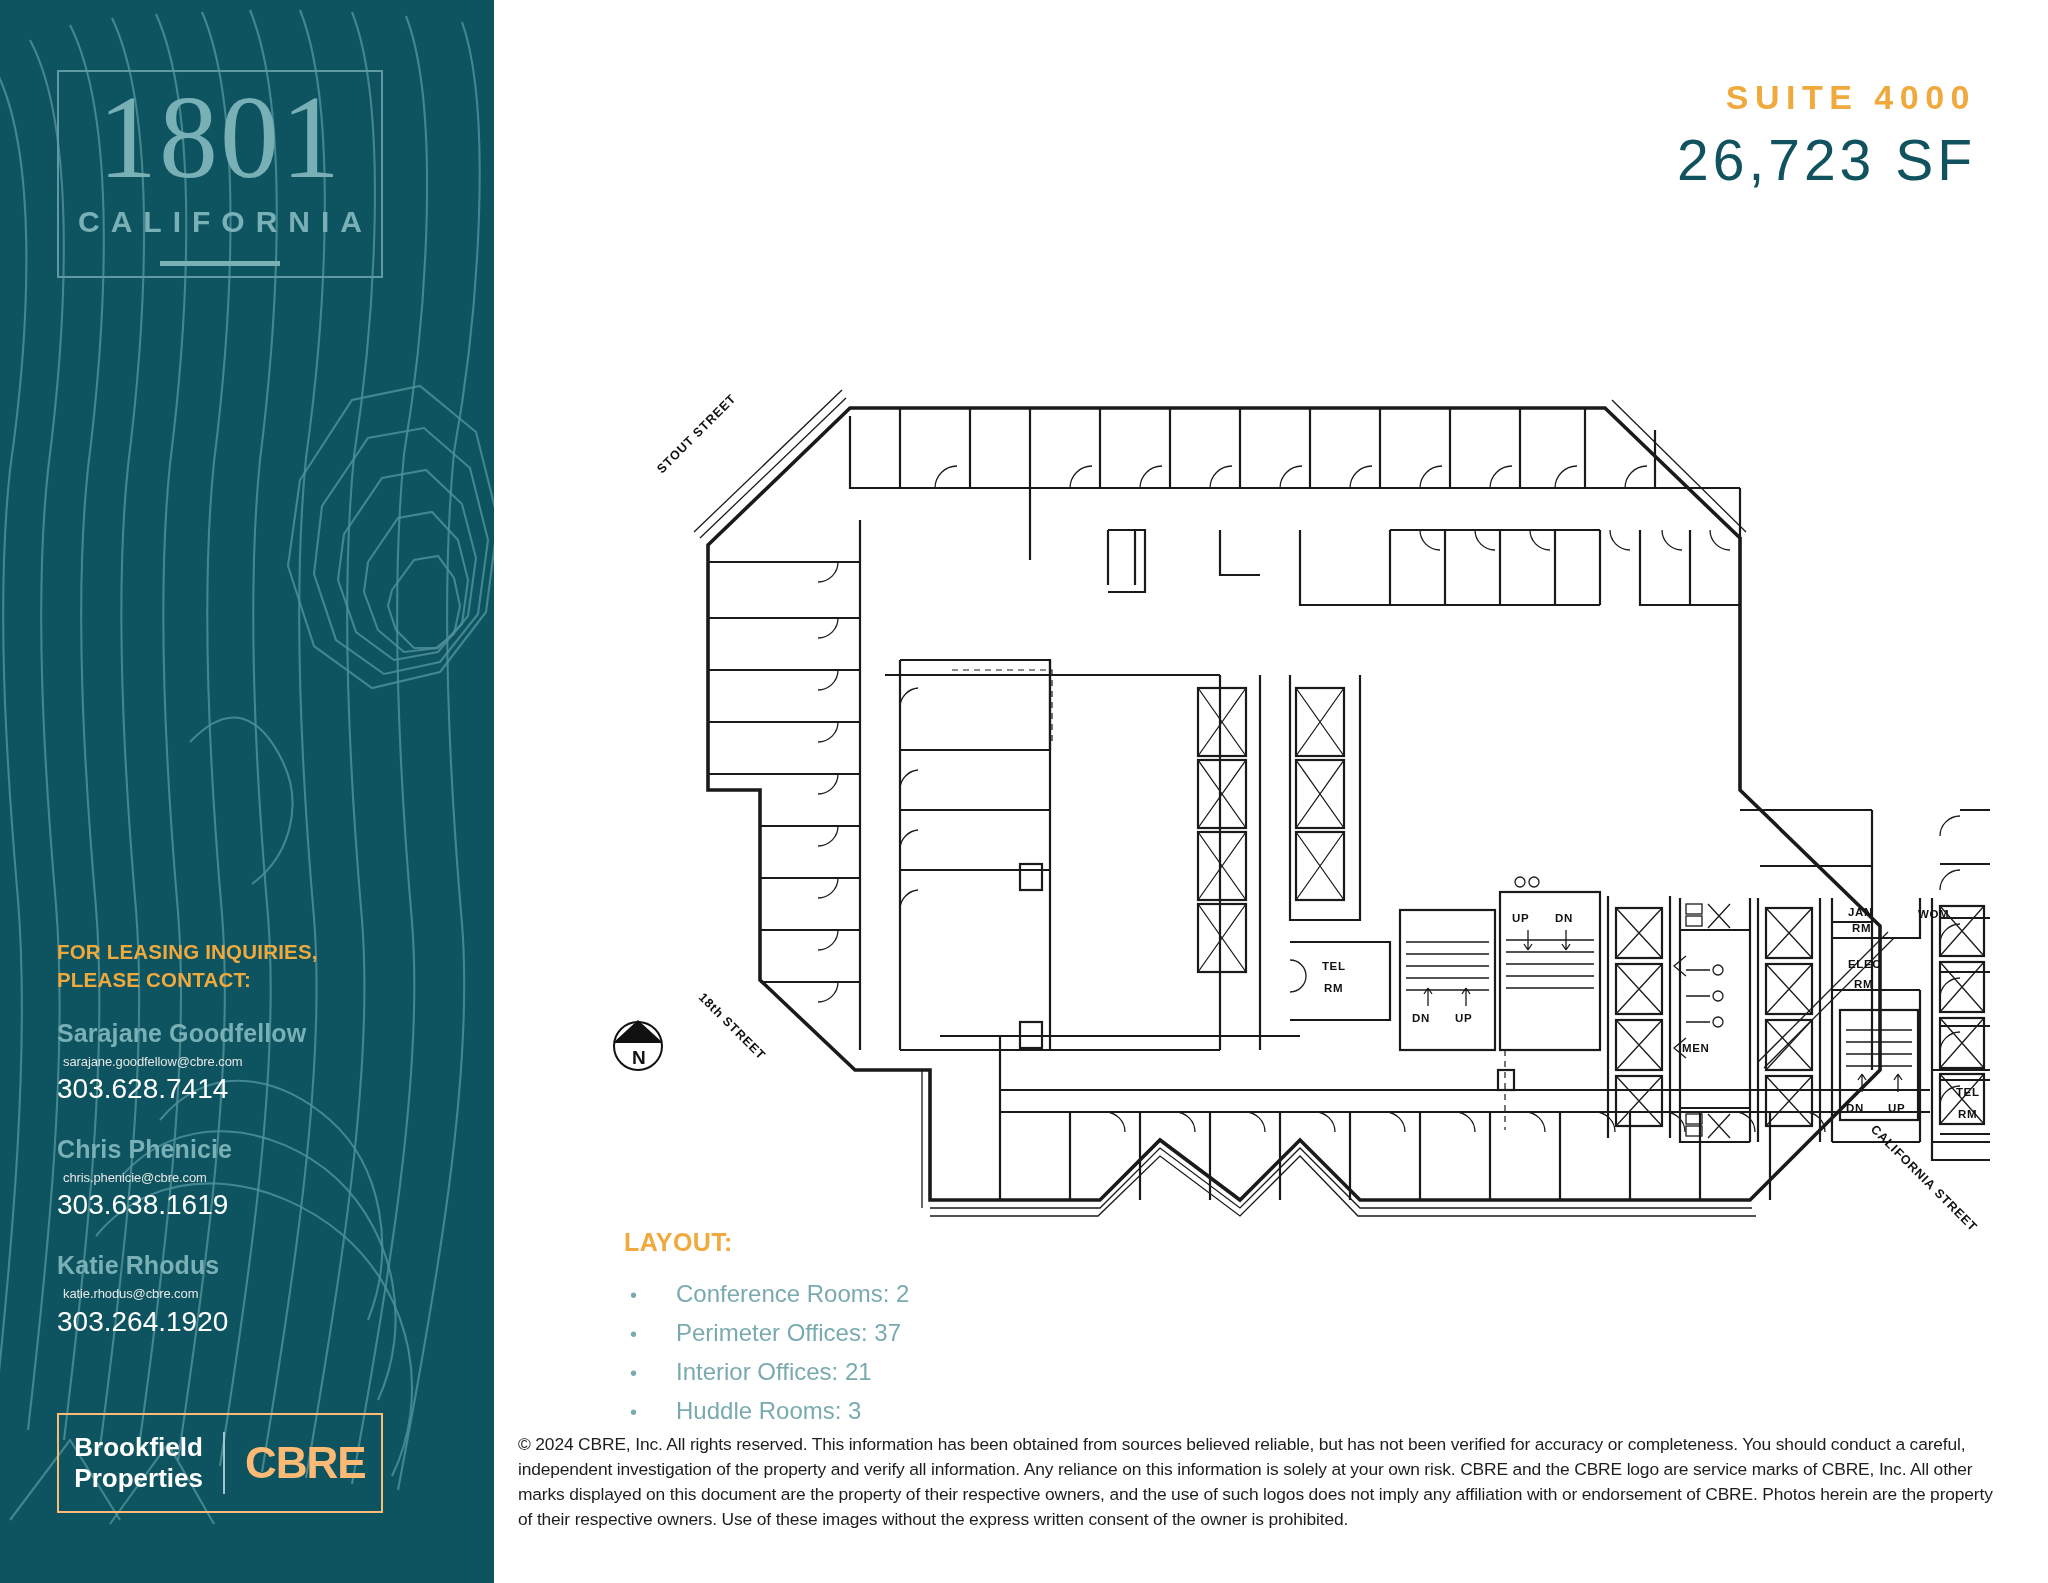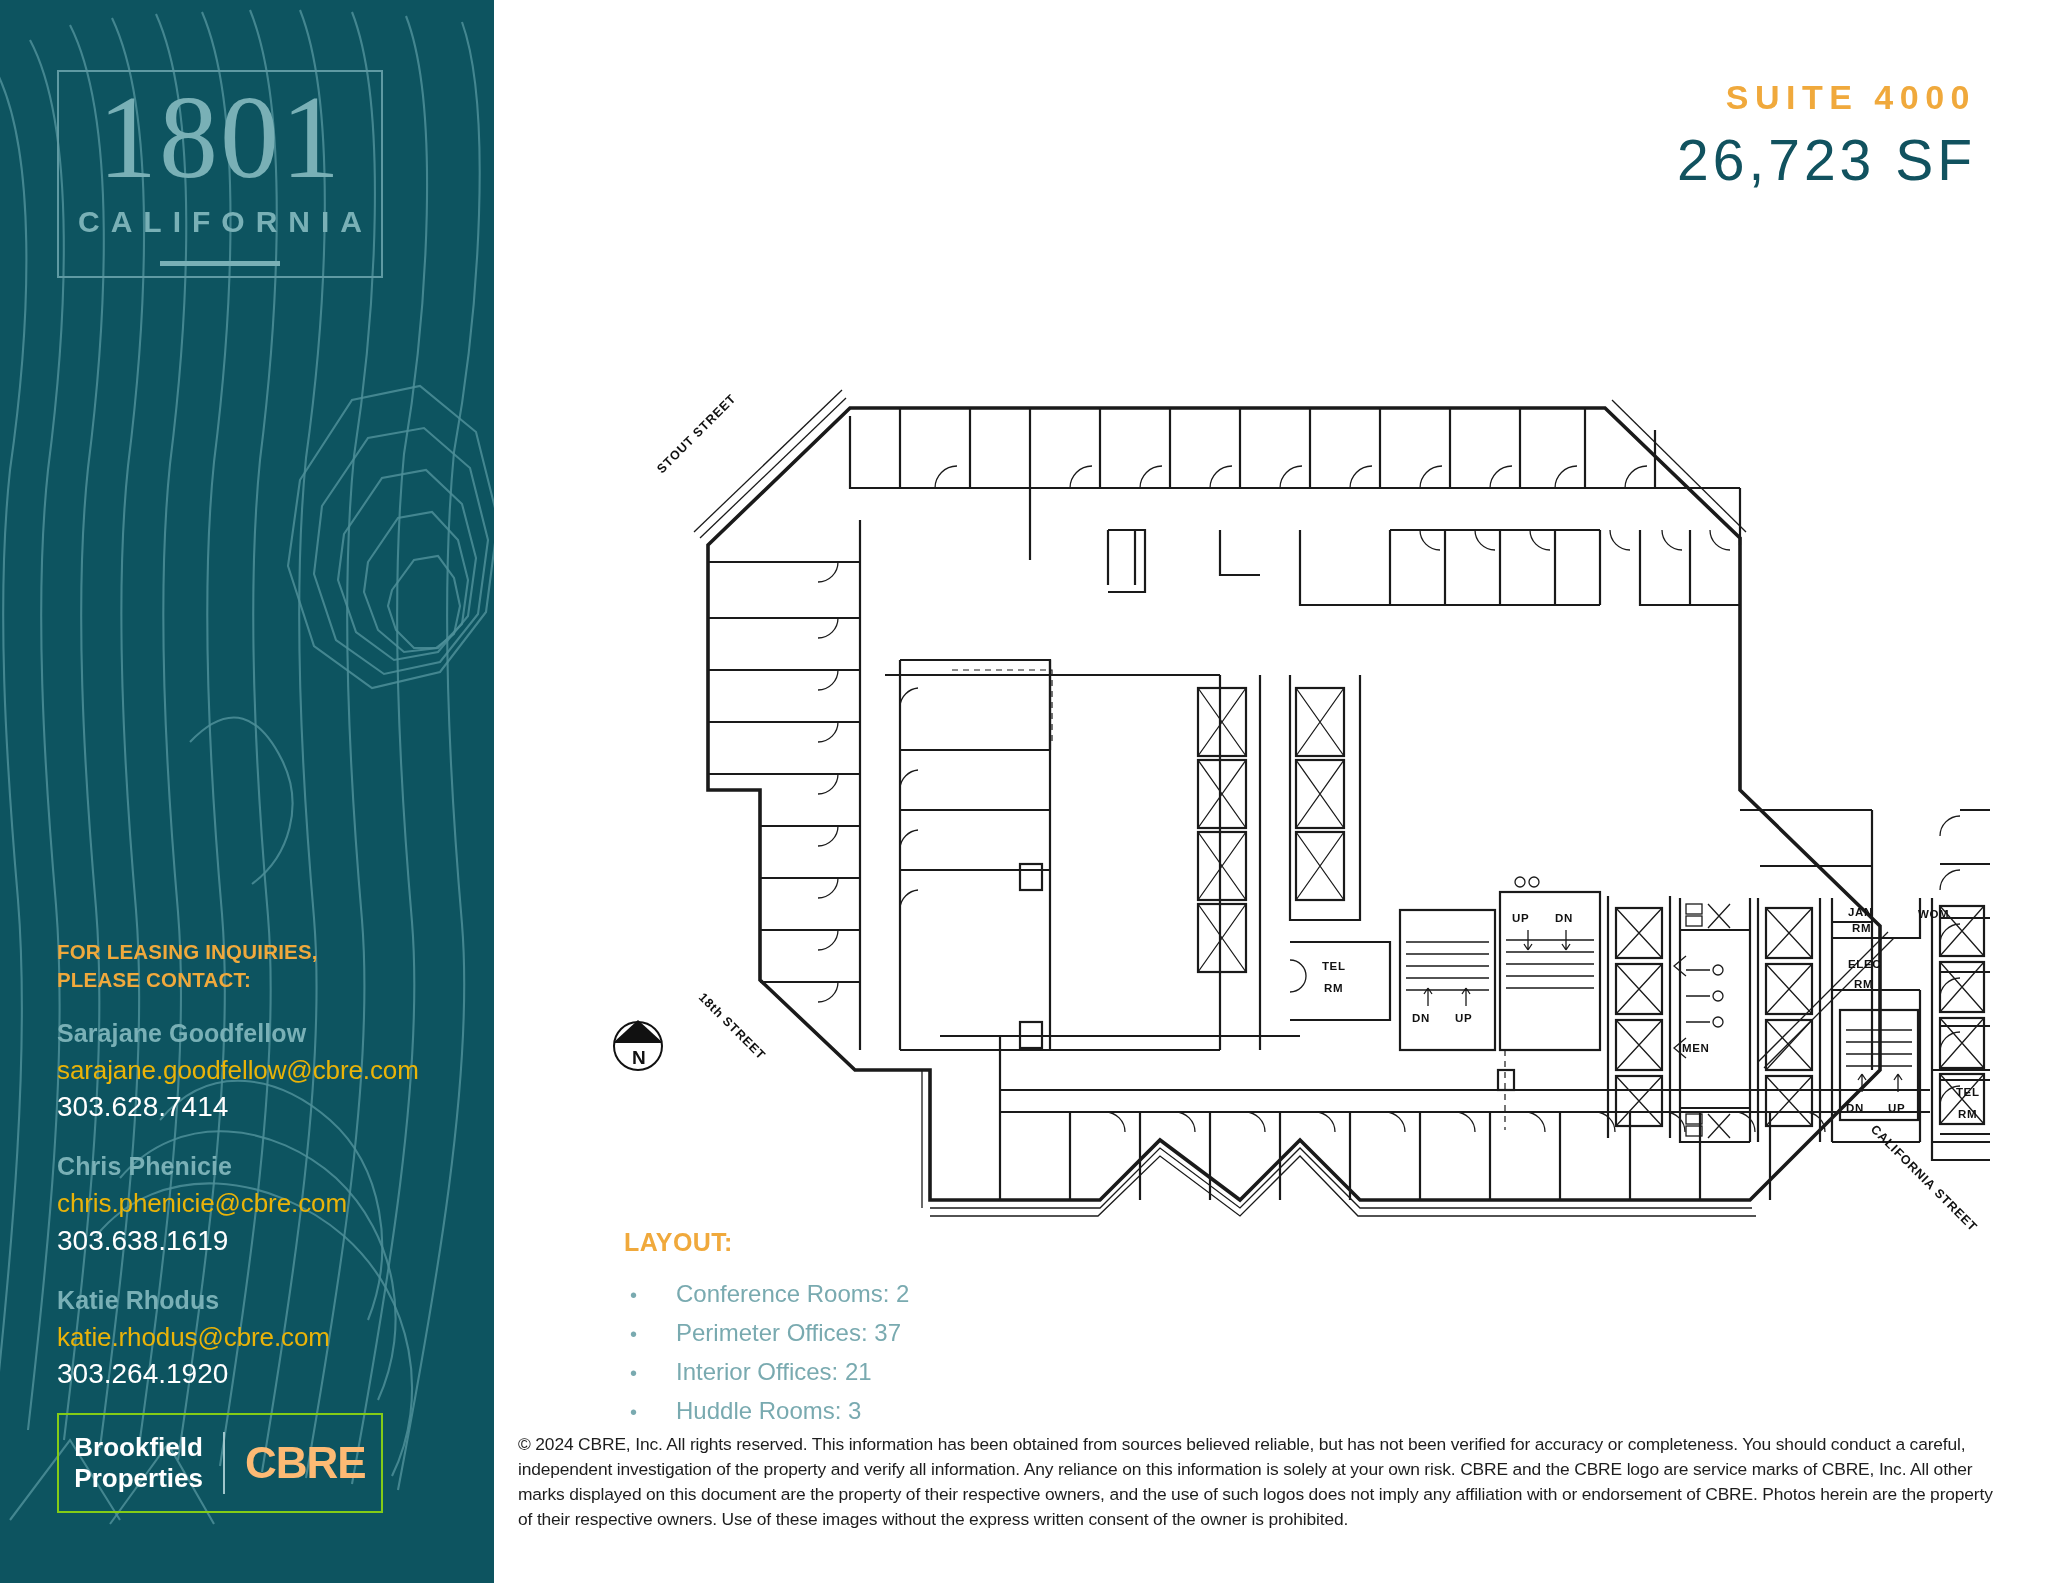--- a/index.html
+++ b/index.html
@@ -18,26 +18,26 @@
   .logo-num{font-family:"Liberation Serif",serif;font-size:118px;line-height:.95;
             color:#79b0b6;letter-spacing:2px;font-weight:400;}
   .logo-word{font-size:30px;letter-spacing:11px;color:#79b0b6;font-weight:700;
              margin-top:10px;padding-left:11px;}
   .logo-rule{width:120px;height:5px;background:#79b0b6;margin-top:22px;}
 
   .contact-box{position:absolute;left:57px;top:938px;width:326px;}
   .ci-head{color:#f0a93c;font-weight:700;font-size:20.5px;line-height:1.38;
            letter-spacing:.2px;margin-bottom:24px;}
   .ci-name{color:#79b0b6;font-weight:700;font-size:25px;margin-bottom:5px;letter-spacing:.1px;}
-  .ci-mail{color:#eab308;font-size:26px;line-height:1.35;letter-spacing:-.1px;}
+  .ci-mail{color:#e5e5e5;font-size:13px;line-height:1.35;letter-spacing:-.1px;padding-left:6px;}
   .ci-tel{color:#ffffff;font-size:28px;line-height:1.35;}
   .ci-person{margin-bottom:27px;}
 
   .brand-box{position:absolute;left:57px;top:1413px;width:326px;height:100px;
-             border:2px solid #84cc16;box-sizing:border-box;
+             border:2px solid #fdba74;box-sizing:border-box;
              display:flex;align-items:center;justify-content:center;gap:20px;}
   .bf{color:#fff;font-weight:700;font-size:26px;line-height:1.18;text-align:left;}
   .bf .l2{font-weight:700;}
   .bdiv{width:2px;height:62px;background:#9fc5cb;}
   .cbre{color:#fdba74;font-weight:700;font-size:44px;letter-spacing:-1px;}
 
   
   #suite{position:absolute;right:72px;top:78px;text-align:right;}
   #suite .s1{color:#f0a93c;font-weight:700;font-size:34px;letter-spacing:6.5px;}
   #suite .s2{color:#11525f;font-weight:400;font-size:57px;letter-spacing:4px;margin-top:10px;text-align:center;}

